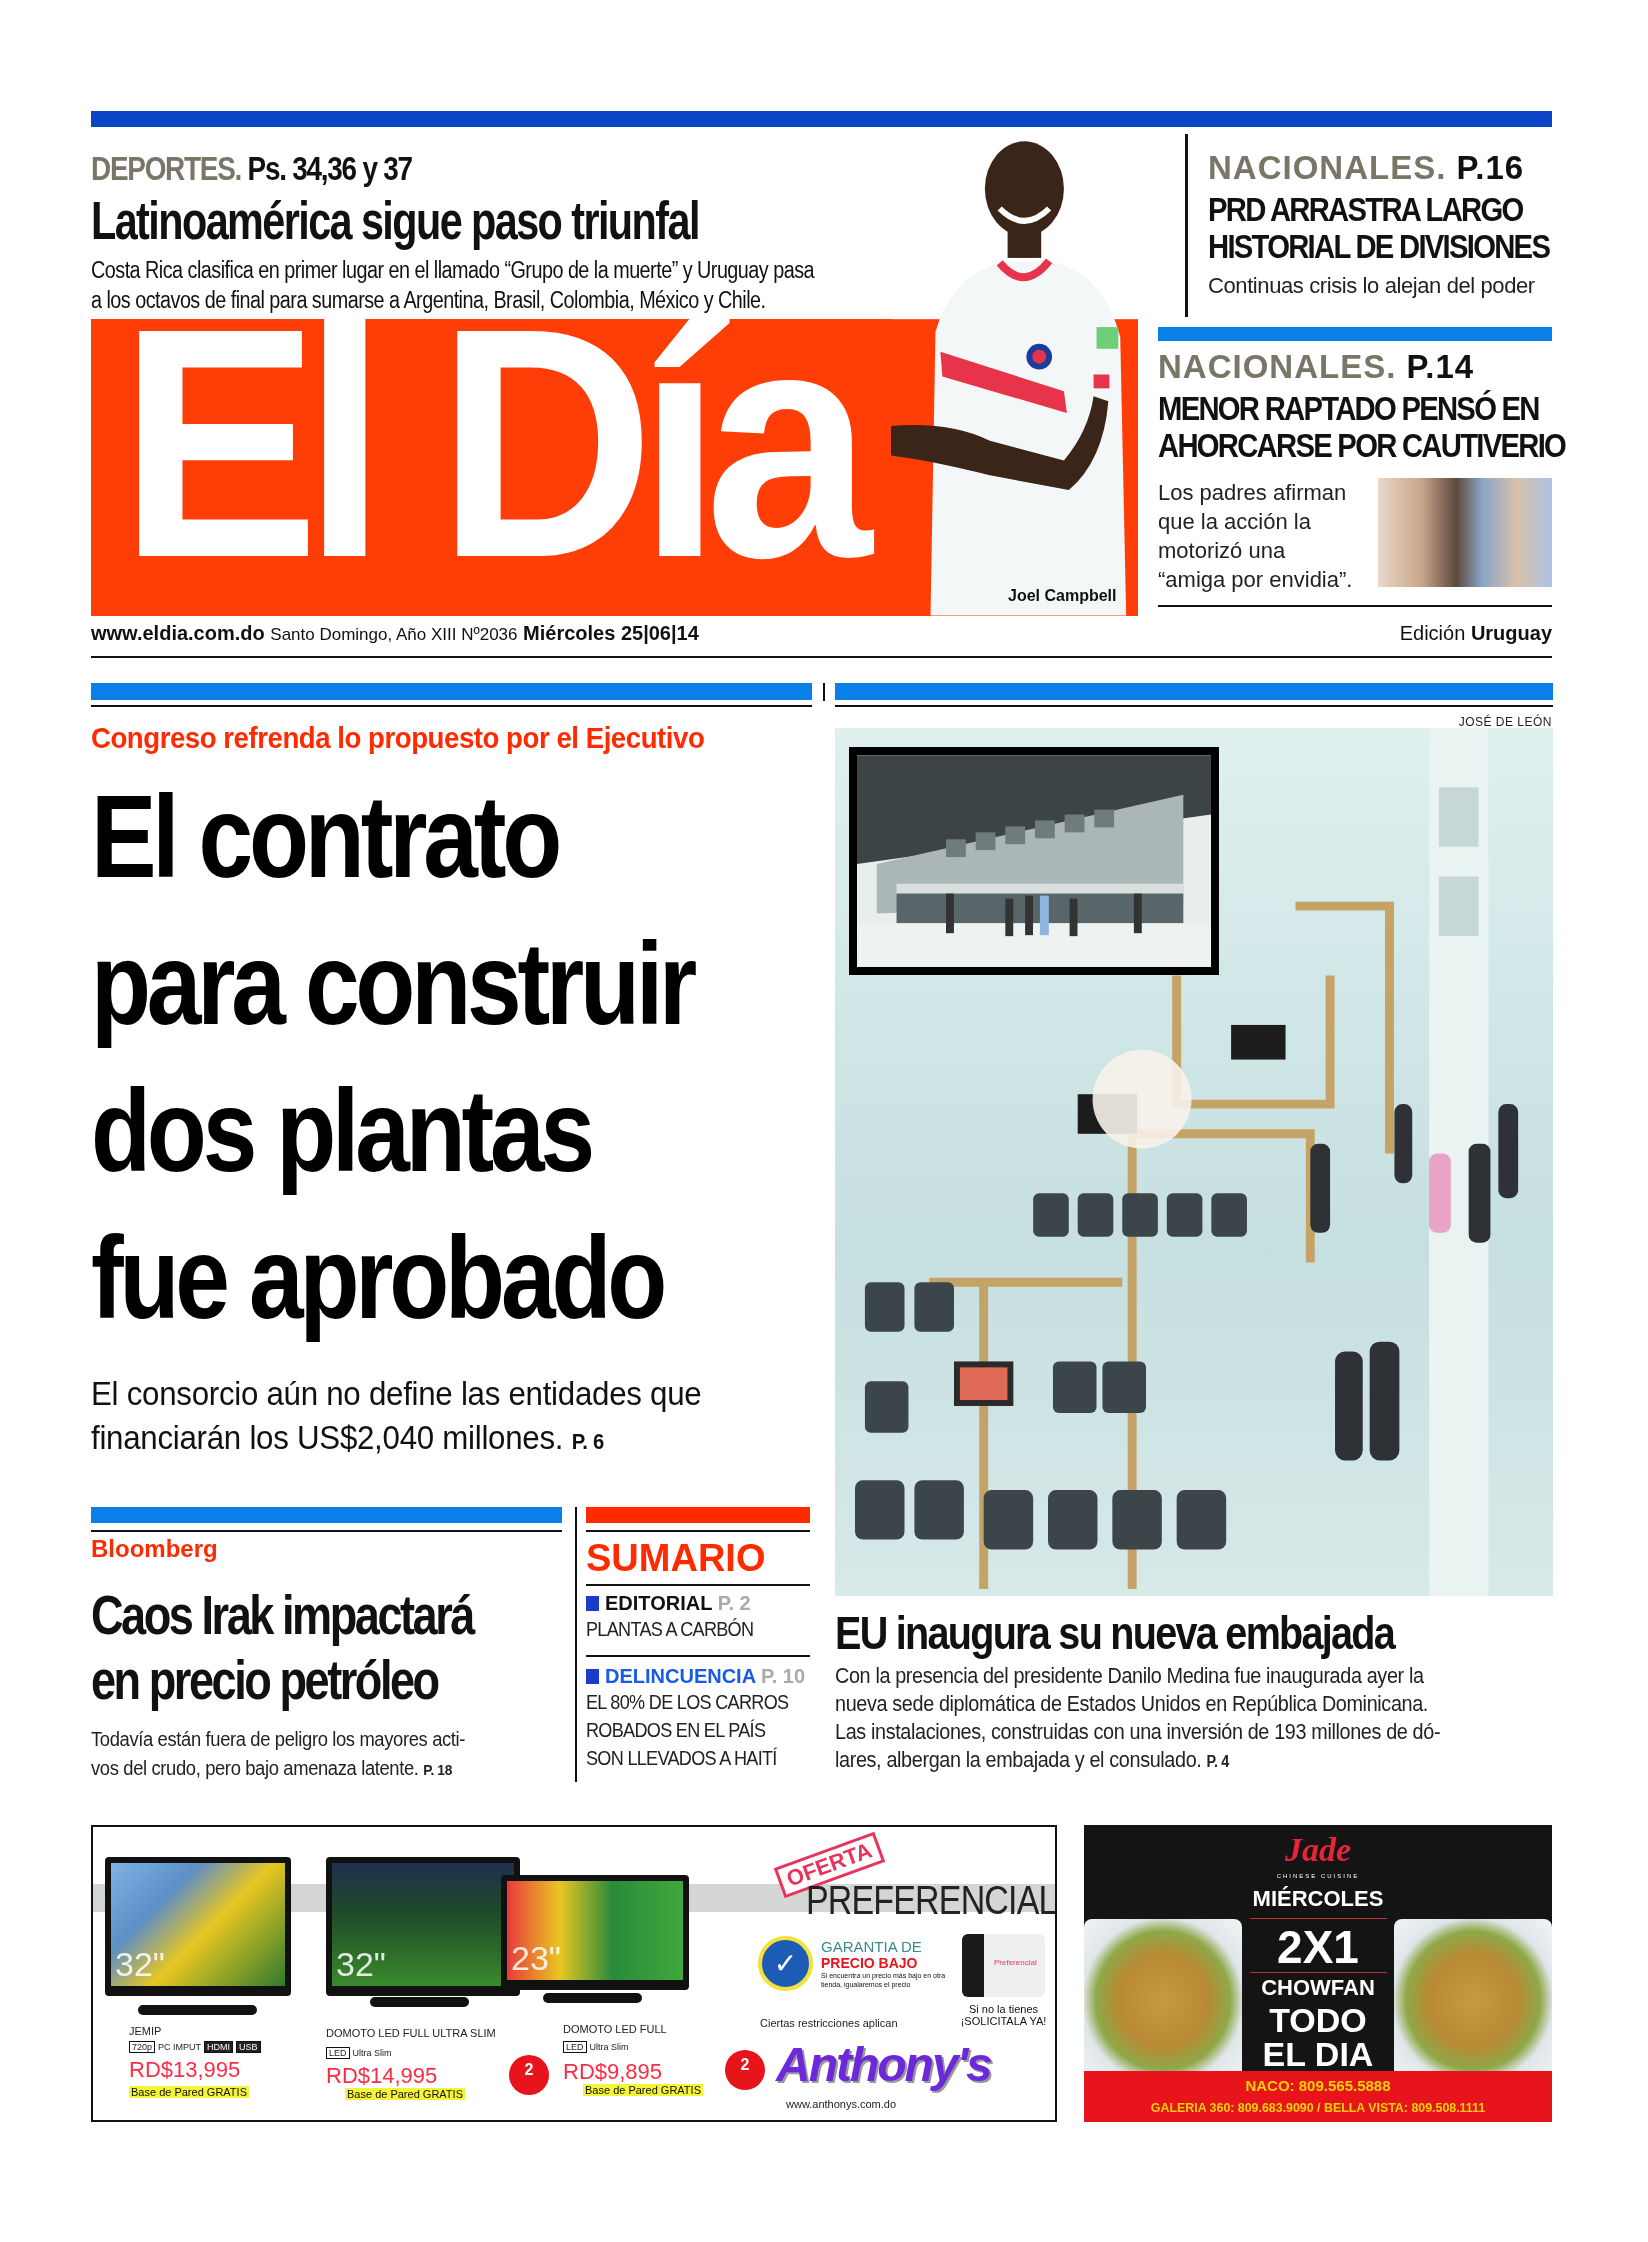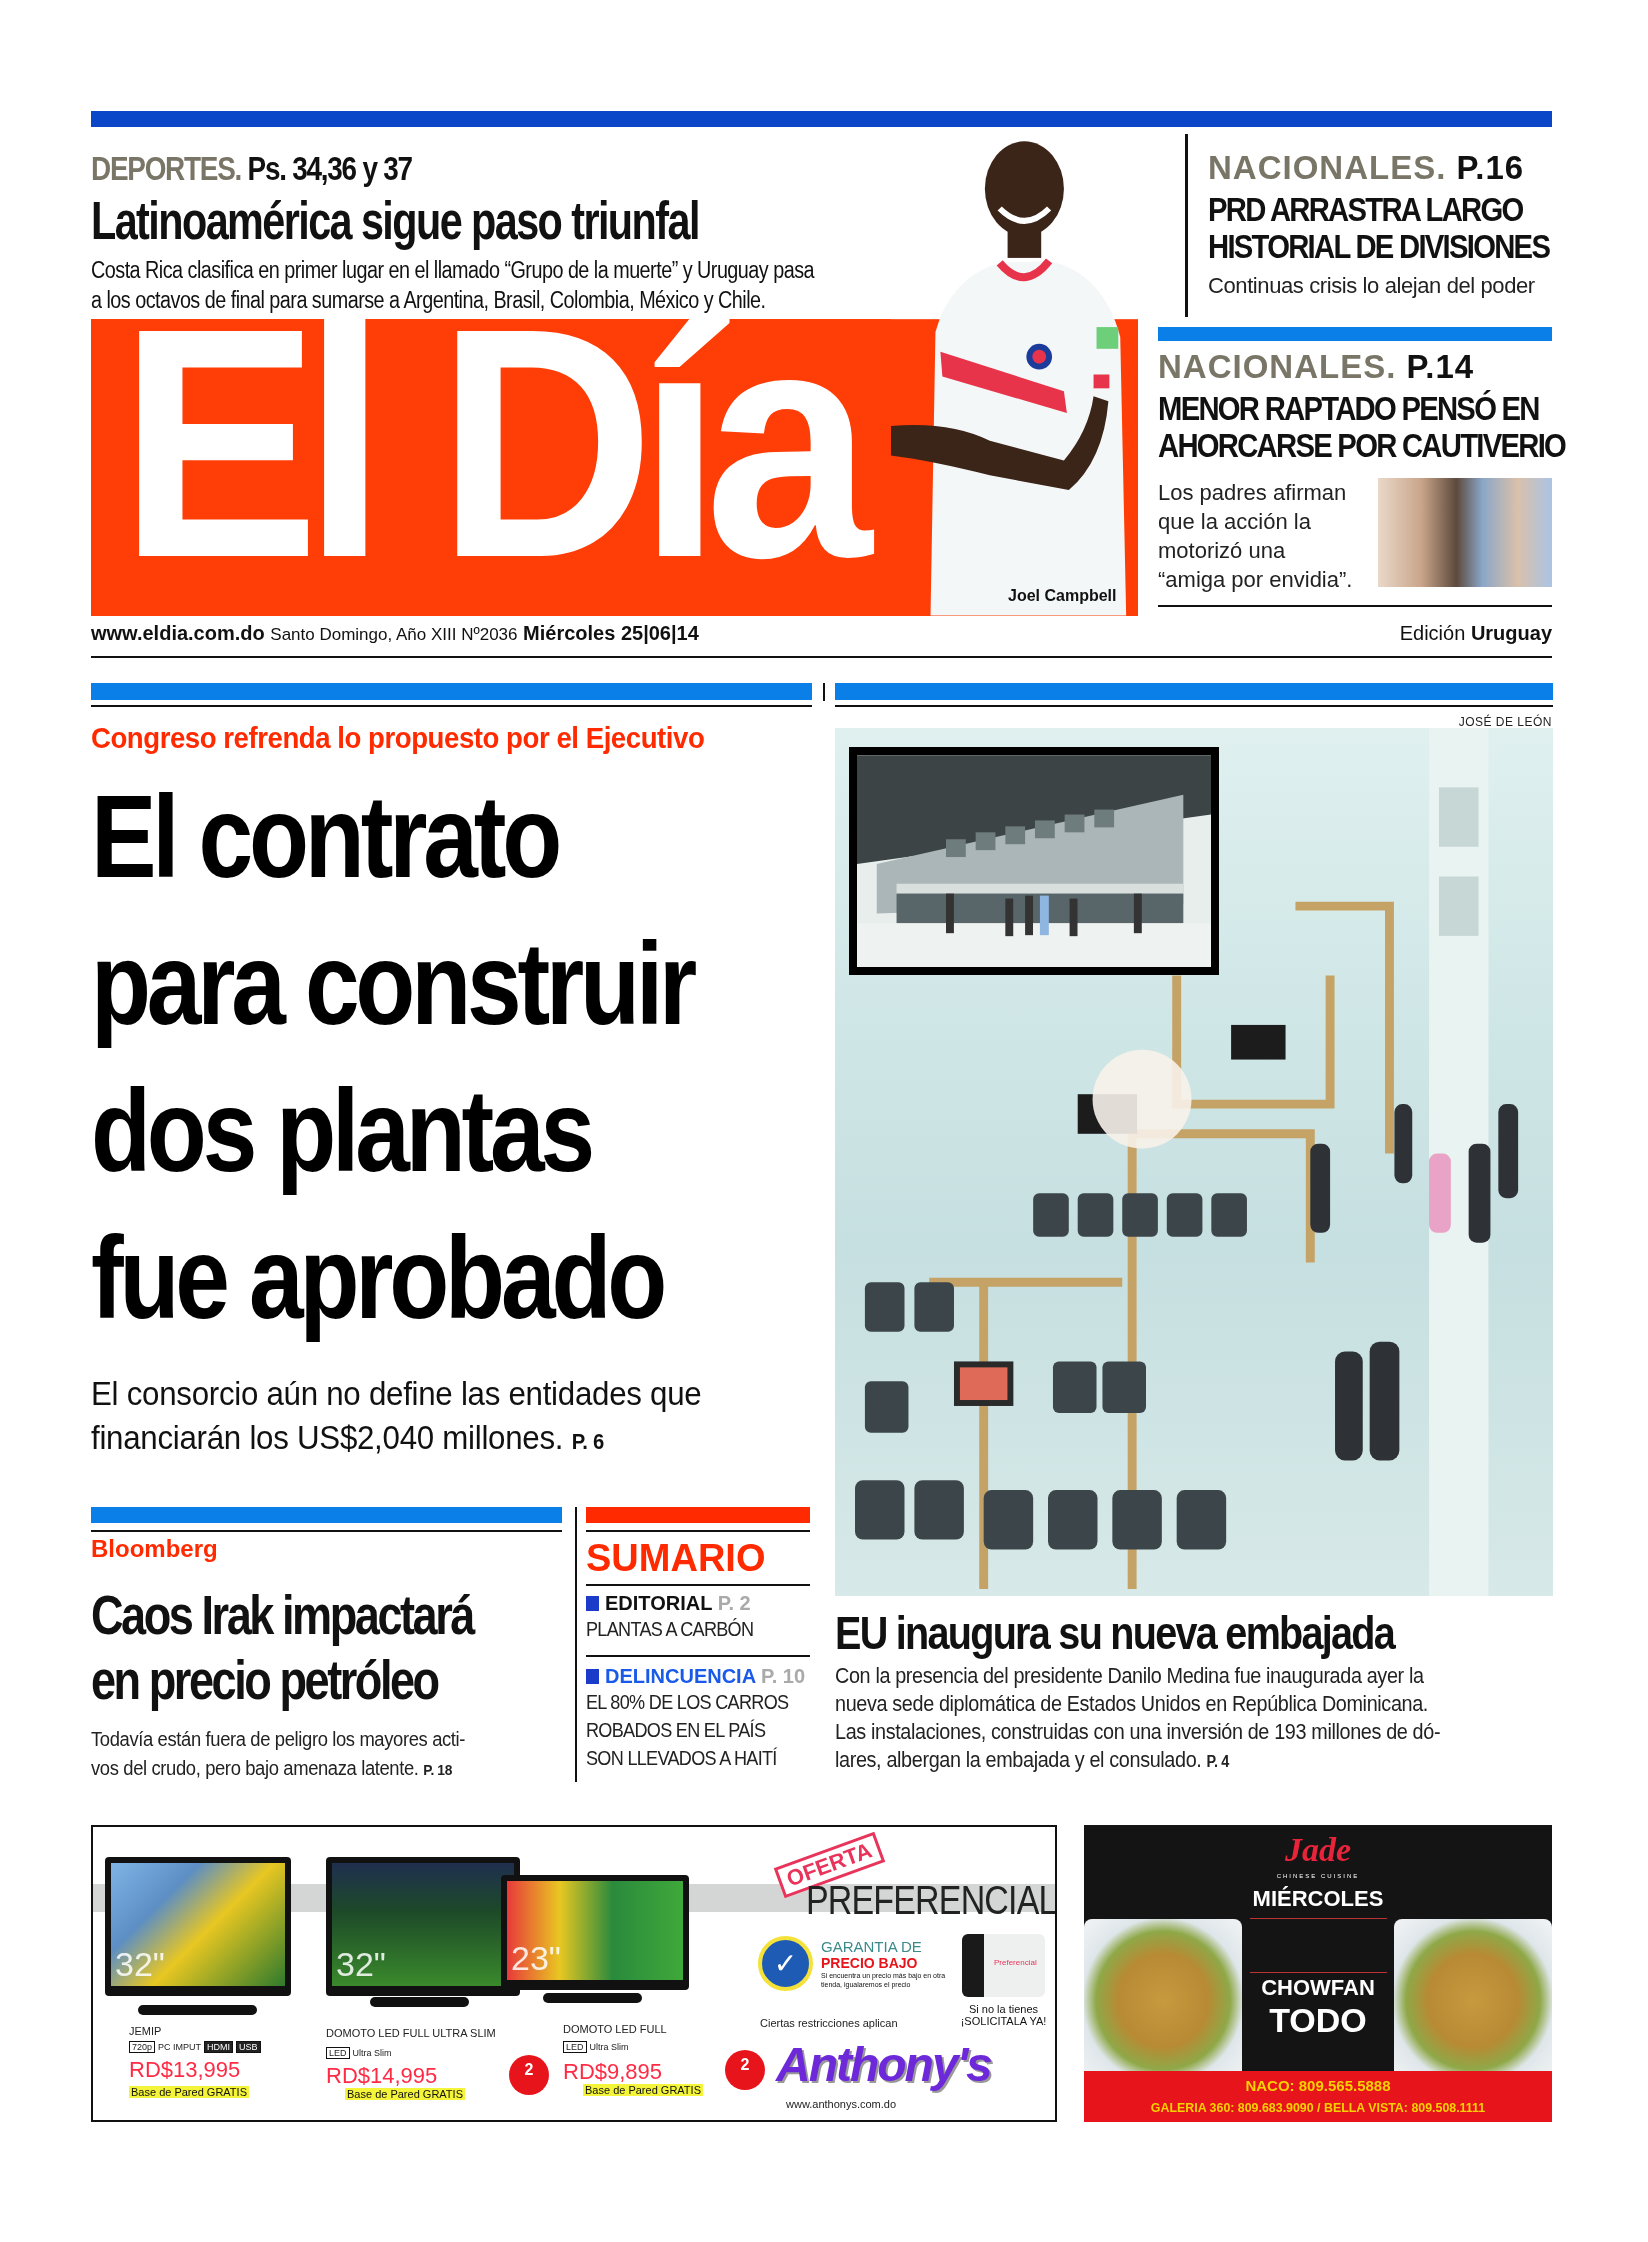--- a/index.html
+++ b/index.html
@@ -370,21 +370,23 @@
   <div class="abs" style="left:693px;top:271px;font-size:11px;color:#222;">www.anthonys.com.do</div>
 </div>
 
 <div class="abs jade" style="left:1084px;top:1825px;width:468px;height:297px;">
   <div class="jade-bowl" style="left:0;top:94px;width:158px;height:163px;"></div>
   <div class="jade-bowl" style="left:310px;top:94px;width:158px;height:163px;"></div>
   <div class="jade-text" style="top:6px;color:#e8243a;font-style:italic;font-family:'Liberation Serif',serif;font-size:34px;">Jade</div>
   <div class="jade-text" style="top:48px;font-size:6px;letter-spacing:2px;font-weight:normal;">CHINESE CUISINE</div>
   <div class="jade-text" style="top:61px;font-size:22px;">MIÉRCOLES</div>
   <div class="abs" style="left:166px;top:93px;width:137px;height:1px;background:#b33;"></div>
+  <div class="jade-text" style="top:95px;font-size:46px;">2X1</div>
   <div class="abs" style="left:166px;top:147px;width:137px;height:1px;background:#b33;"></div>
   <div class="jade-text" style="top:150px;font-size:22px;">CHOWFAN</div>
   <div class="jade-text" style="top:176px;font-size:34px;">TODO</div>
+  <div class="jade-text" style="top:210px;font-size:34px;">EL DIA</div>
   <div class="jade-footer">
     <div>NACO: 809.565.5888</div>
     <div style="font-size:12.4px;">GALERIA 360: 809.683.9090 / BELLA VISTA: 809.508.1111</div>
   </div>
 </div>
 
 
 </body></html>

